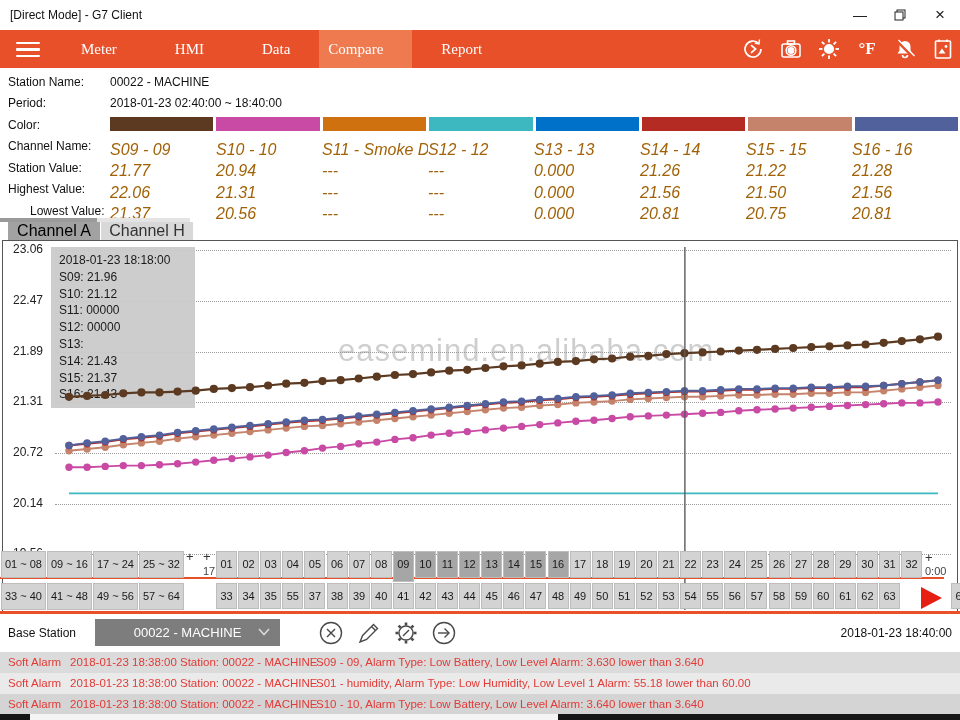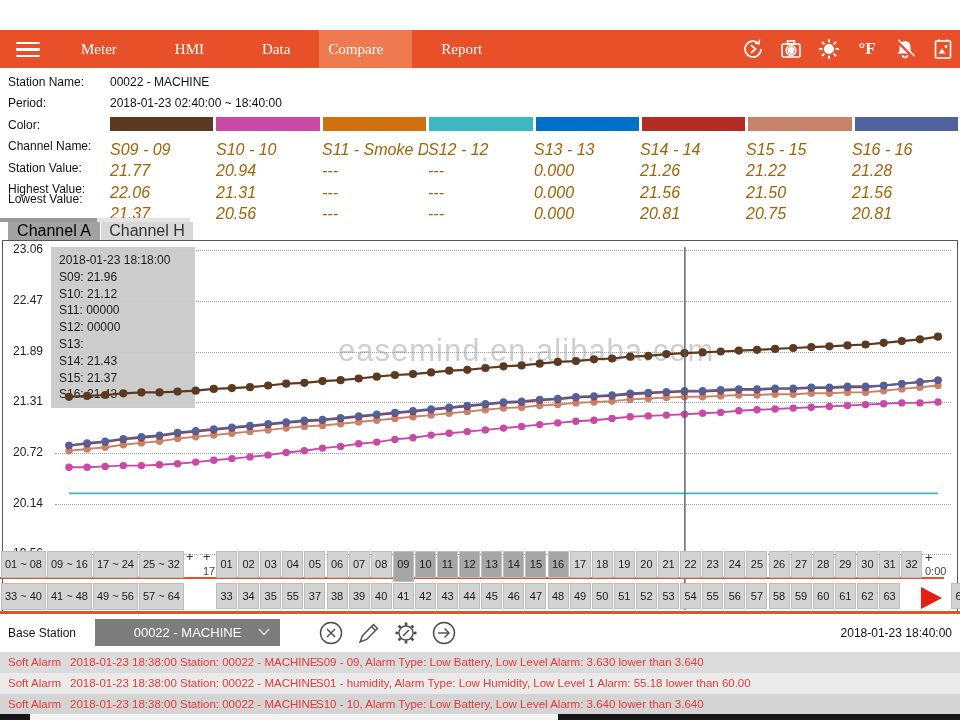--- a/index.html
+++ b/index.html
@@ -69,20 +69,33 @@
   .alarm-row span{position:absolute;top:0;}
   .al-sev{left:8px;} .al-time{left:70px;} .al-sta{left:180px;} .al-msg{left:316px;}
   
   .strip-seg{position:absolute;top:714px;height:6px;}
 </style>
 </head>
 <body>
 
 <div class="app">
 
+  <div class="titlebar">
+    <span class="title-text">[Direct Mode] - G7 Client</span>
+    <div class="win-controls">
+      <div class="winbtn">—</div>
+      <div class="winbtn">
+        <svg width="12" height="12" viewBox="0 0 12 12">
+          <rect x="3" y="1" width="8" height="8" fill="none" stroke="#222" stroke-width="1"></rect>
+          <rect x="1" y="3" width="8" height="8" fill="#fff" stroke="#222" stroke-width="1"></rect>
+        </svg>
+      </div>
+      <div class="winbtn" style="font-size:17px;">×</div>
+    </div>
+  </div>
 
   <div class="nav">
     <div class="burger">
         <div></div>
         <div></div>
         <div></div>
       </div>
     <div class="nav-items">
       <div class="nav-item">Meter</div>
       <div class="nav-item">HMI</div>
@@ -154,21 +167,21 @@
         <div class="color-seg" style="background: rgb(208, 113, 16);"></div>
         <div class="color-seg" style="background: rgb(61, 184, 192);"></div>
         <div class="color-seg" style="background: rgb(0, 113, 200);"></div>
         <div class="color-seg" style="background: rgb(180, 43, 35);"></div>
         <div class="color-seg" style="background: rgb(197, 131, 108);"></div>
         <div class="color-seg" style="background: rgb(81, 97, 155);"></div>
       </div>
     <span class="info-label" style="top:139px;">Channel Name:</span>
     <span class="info-label" style="top:161px;">Station Value:</span>
     <span class="info-label" style="top:182px;">Highest Value:</span>
-    <span class="info-label" style="top:192px;">Lowest Value:</span>
+    <span class="info-label" style="top:204px;margin-left:22px;">Lowest Value:</span>
     <div class="channel-cols" id="channel-columns">
         <div class="chan-col">
           <div class="chan-cell">S09 - 09</div>
           <div class="chan-cell">21.77</div>
           <div class="chan-cell">22.06</div>
           <div class="chan-cell">21.37</div>
         </div>
         <div class="chan-col">
           <div class="chan-cell">S10 - 10</div>
           <div class="chan-cell">20.94</div>

